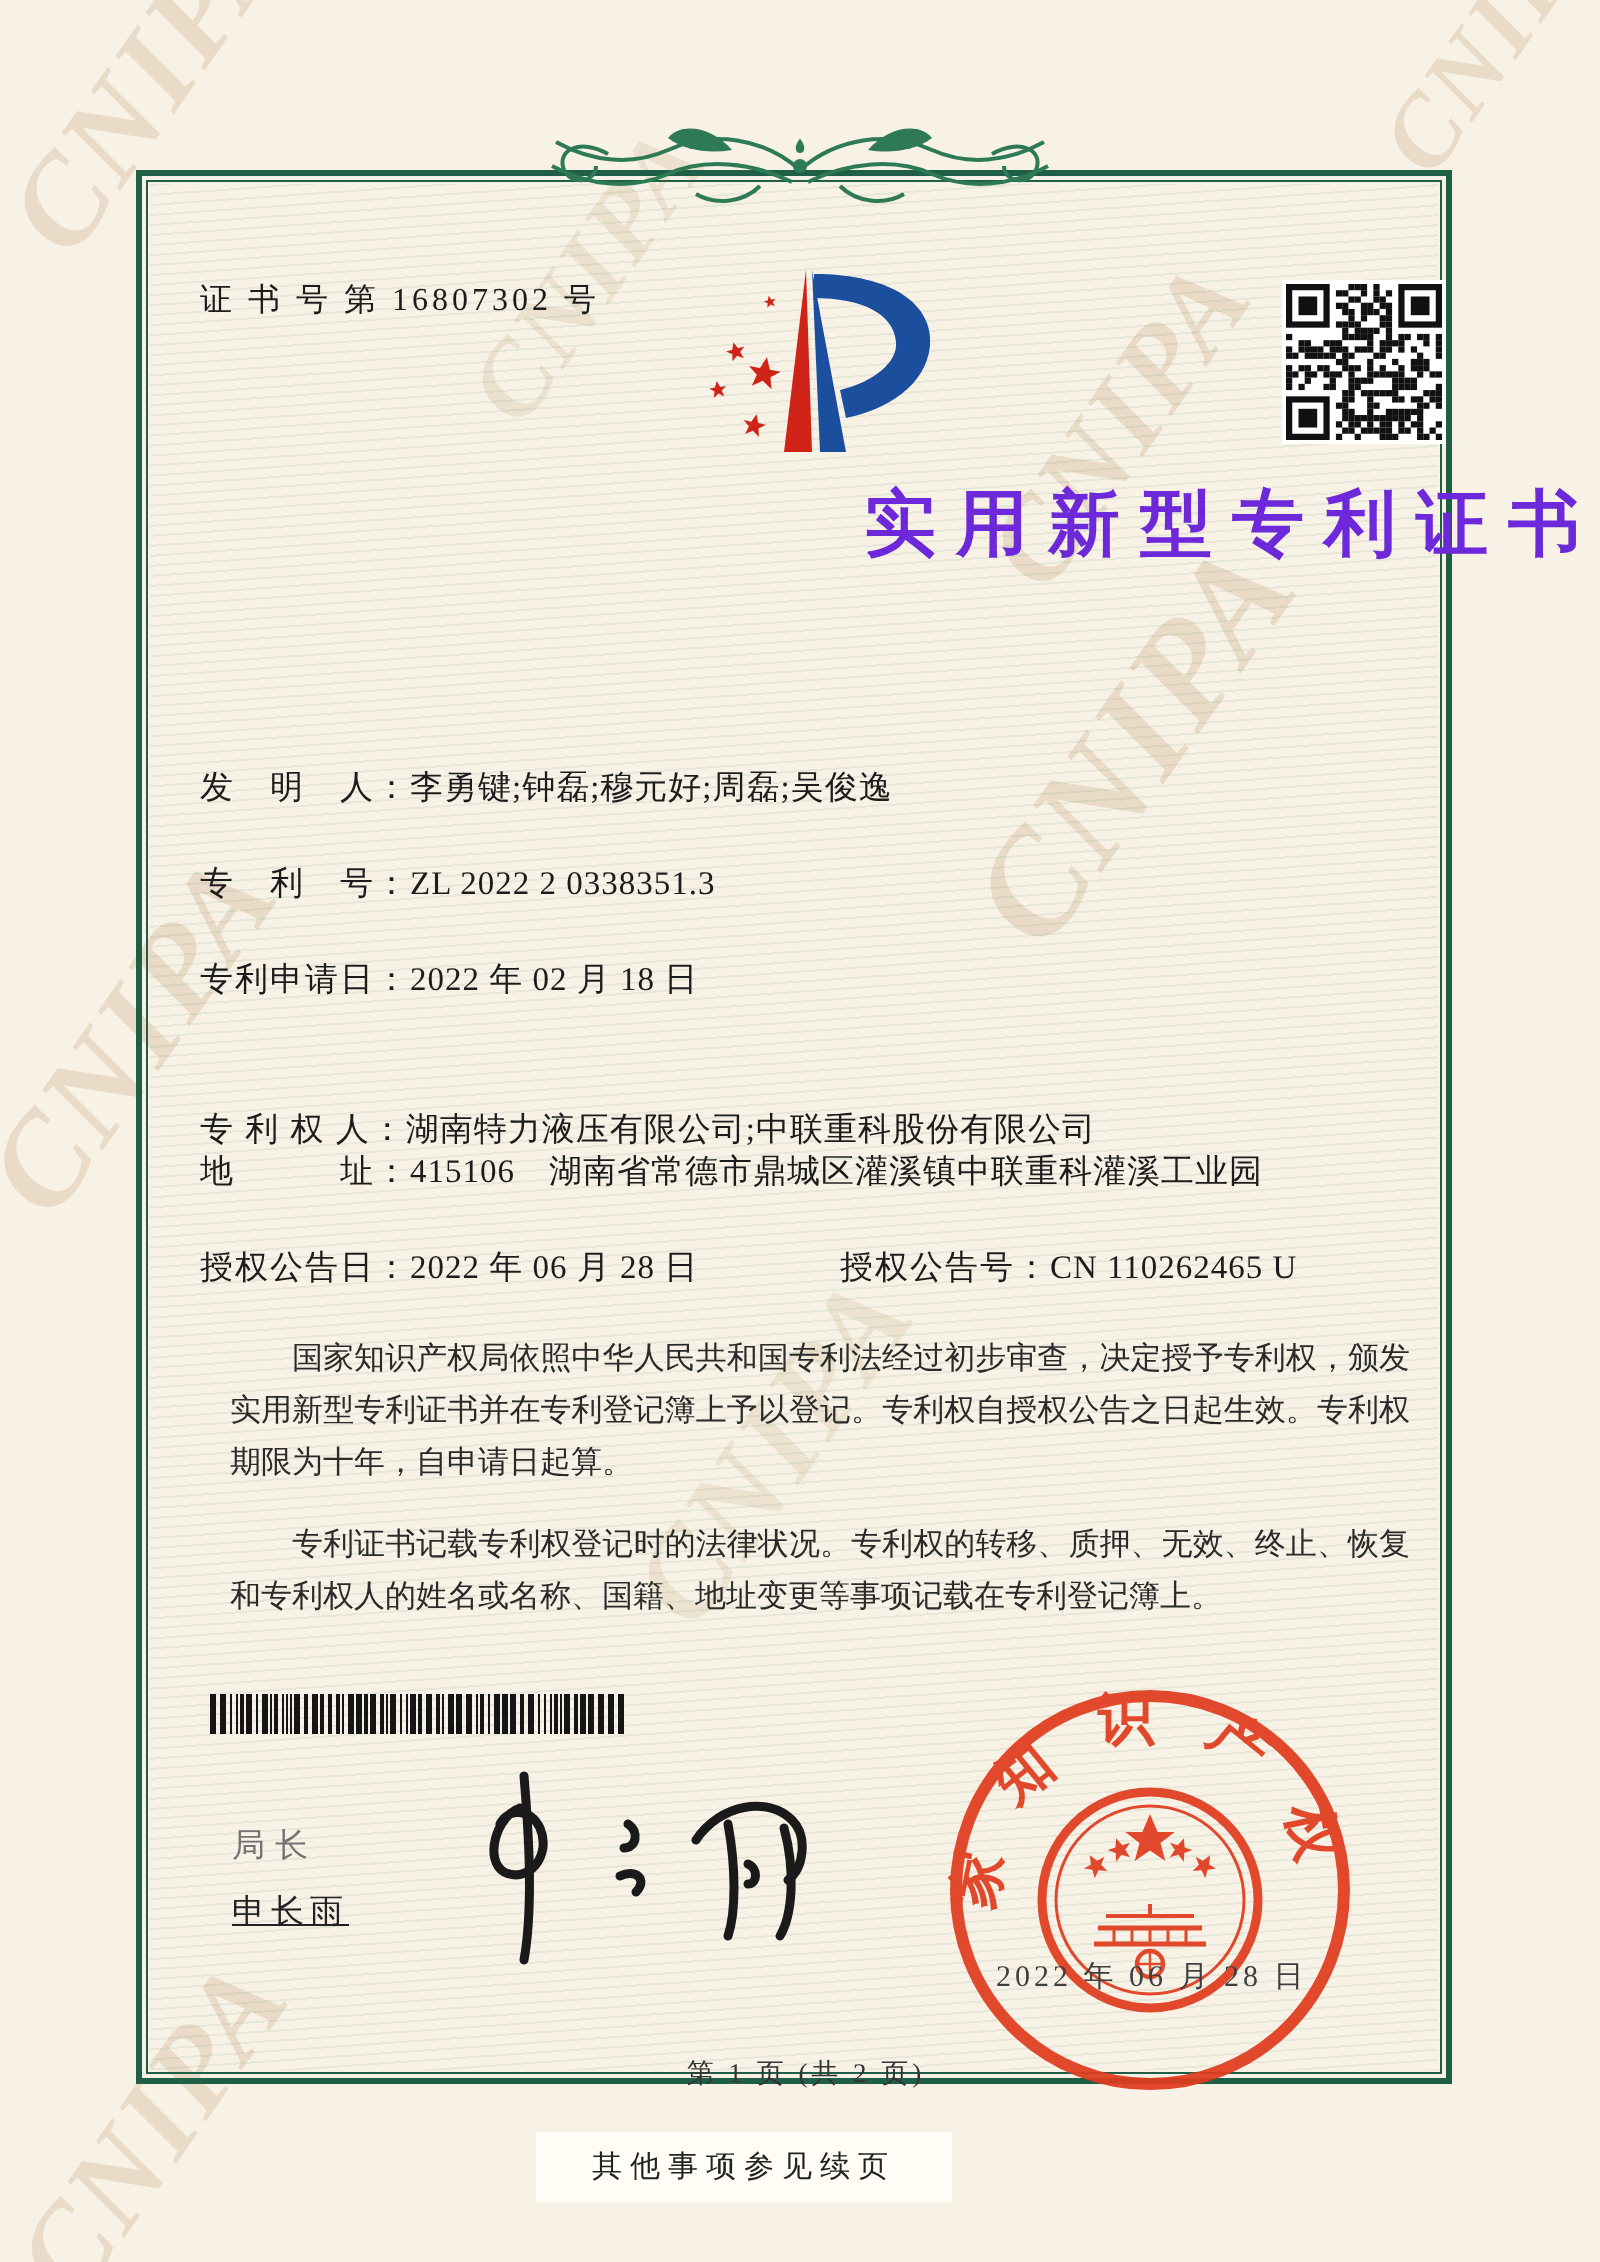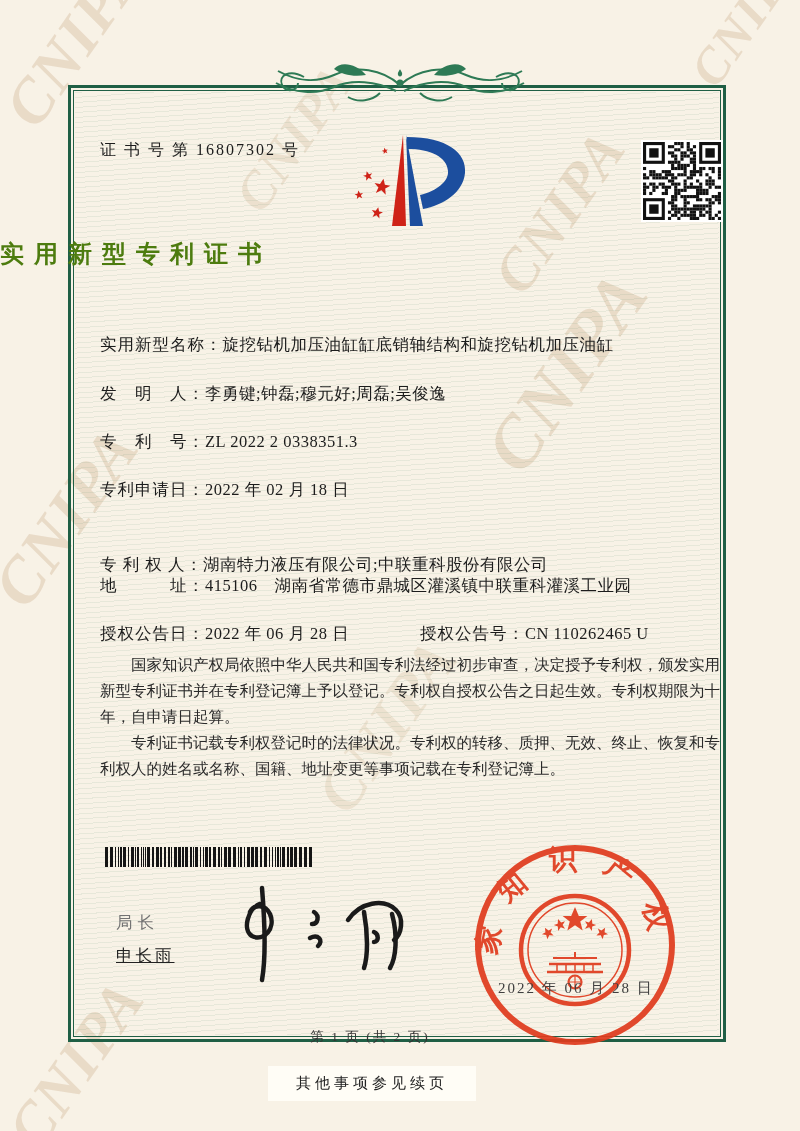--- a/index.html
+++ b/index.html
@@ -28,35 +28,35 @@
       rgba(80,140,105,0.10) 0px, rgba(80,140,105,0.10) 1px,
       transparent 1px, transparent 5px);
     pointer-events:none;
   }
   .c{ position:absolute; z-index:2; }
   .ornament{ left:270px; top:57px; width:260px; height:56px; }
   .cert-no{ left:100px; top:140px; font-size:16px; letter-spacing:2px; }
   .logo{ left:335px; top:128px; width:150px; height:102px; }
   .qr{ left:641px; top:140px; width:78px; height:78px; background:#fff; padding:2px; }
   .title{
-    left:0; top:238px; width:800px; text-align:left;
-    font-size:24px; font-weight:bold; letter-spacing:10px; color:#4d7c0f;
+    left:0; top:238px; width:800px; text-align:right;
+    font-size:36px; font-weight:bold; letter-spacing:10px; color:#6d28d9;
   }
   .field{ left:100px; width:620px; font-size:16.5px; letter-spacing:0.5px; white-space:nowrap; }
   .flabel{ letter-spacing:1px; }
   .fld2{ position:absolute; left:320px; top:0; }
   .bodytext{ left:100px; top:652px; width:620px; font-size:15.5px; color:#2a2a2a; }
-  .bodytext p{ margin:0; text-indent:2em; line-height:26px; text-align:justify; }
+  .bodytext p{ margin:15px; text-indent:2em; line-height:26px; text-align:justify; }
   .barcode{ left:105px; top:847px; width:210px; height:20px; }
   .sig-role{ left:116px; top:912px; font-family:"Liberation Sans",sans-serif; font-size:16.5px; letter-spacing:5px; color:#737373; }
   .sig-name{ left:116px; top:945px; font-family:"Liberation Sans",sans-serif; font-size:16.5px; letter-spacing:3px; color:#222;text-decoration:underline; }
   .sig-script{ left:232px; top:880px; width:180px; height:108px; }
   .seal{ left:470px; top:840px; width:210px; height:210px; opacity:0.93; }
   .seal-date{ left:498px; top:979px; font-size:15px; letter-spacing:2px; color:#3f3f3f; z-index:3; }
-  .page-info{ left:0; top:1028px; width:740px; text-align:center; font-size:13.5px; letter-spacing:2px; color:#333; }
+  .page-info{ left:0; top:1028px; width:740px; text-align:center; font-size:13.5px; letter-spacing:2px; color:#333;padding-left:33px; }
   .note-wrap{ left:0; top:1066px; width:744px; text-align:center; }
   .note{
     display:inline-block; background:#fffdf6; padding:8px 28px;
     font-size:15px; letter-spacing:4px; color:#222;
   }
 </style>
 </head>
 <body>
 
 <div class="page">
@@ -350,23 +350,20 @@
       <rect x="54" y="0" width="21" height="21" fill="#111"></rect>
       <rect x="57" y="3" width="15" height="15" fill="#fff"></rect>
       <rect x="60" y="6" width="9" height="9" fill="#111"></rect>
       <rect x="0" y="54" width="21" height="21" fill="#111"></rect>
       <rect x="3" y="57" width="15" height="15" fill="#fff"></rect>
       <rect x="6" y="60" width="9" height="9" fill="#111"></rect>
     </svg>
 
   <div class="c title">实用新型专利证书</div>
 
-  <div class="c field" style="top:334px">
-    <span class="flabel">实用新型名称：</span><span>旋挖钻机加压油缸缸底销轴结构和旋挖钻机加压油缸</span>
-  </div>
   <div class="c field" style="top:383px">
     <span class="flabel">发　明　人：</span><span>李勇键;钟磊;穆元好;周磊;吴俊逸</span>
   </div>
   <div class="c field" style="top:431px">
     <span class="flabel">专　利　号：</span><span>ZL 2022 2 0338351.3</span>
   </div>
   <div class="c field" style="top:479px">
     <span class="flabel">专利申请日：</span><span>2022 年 02 月 18 日</span>
   </div>
   <div class="c field" style="top:554px">

